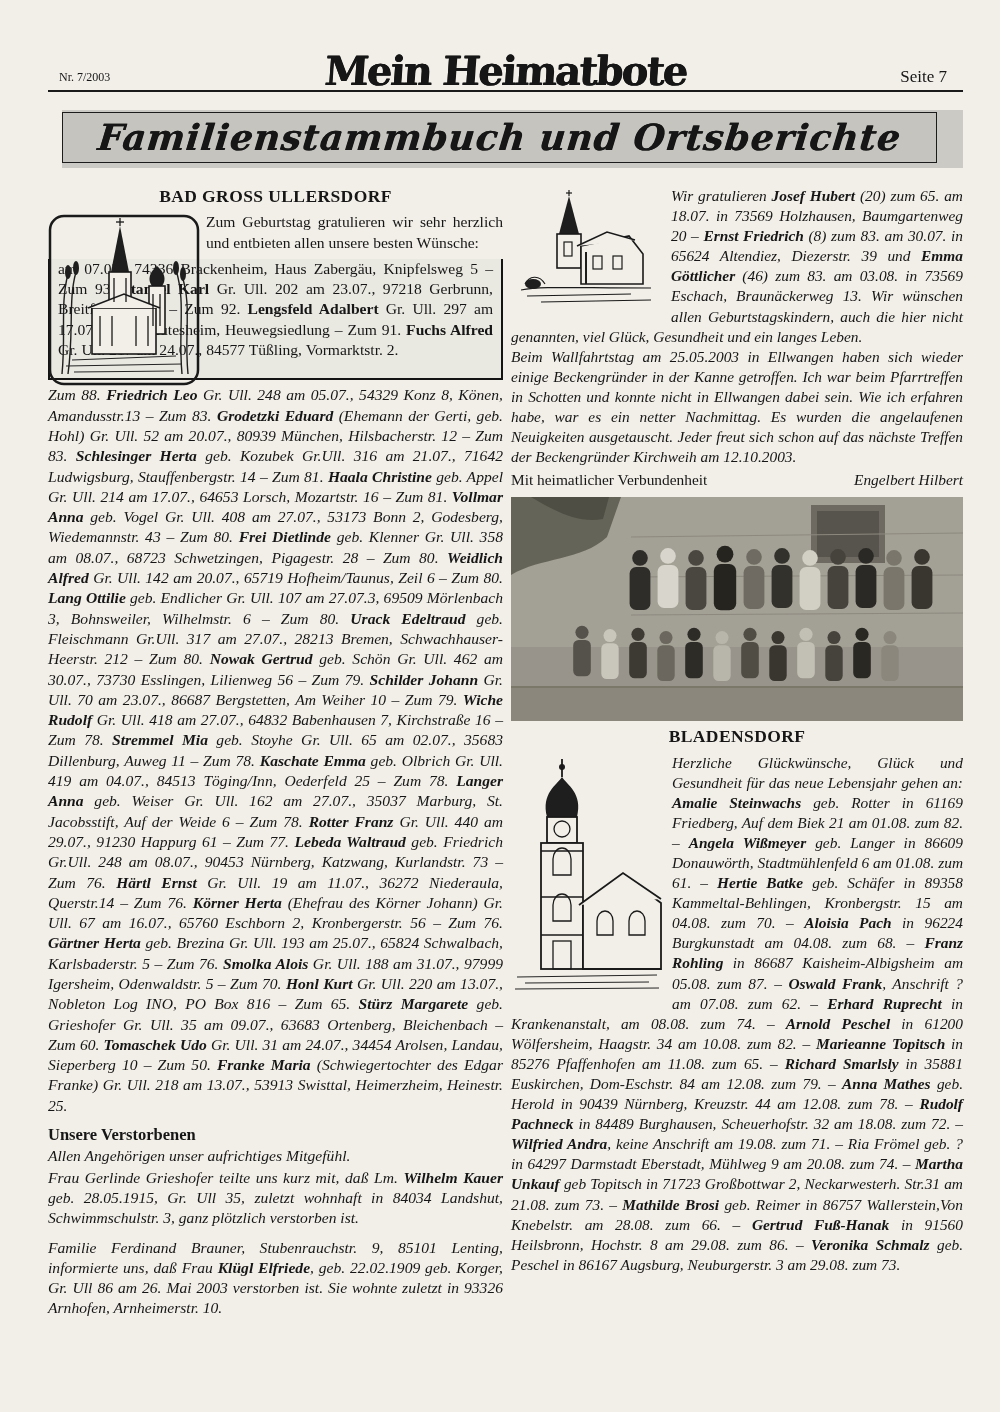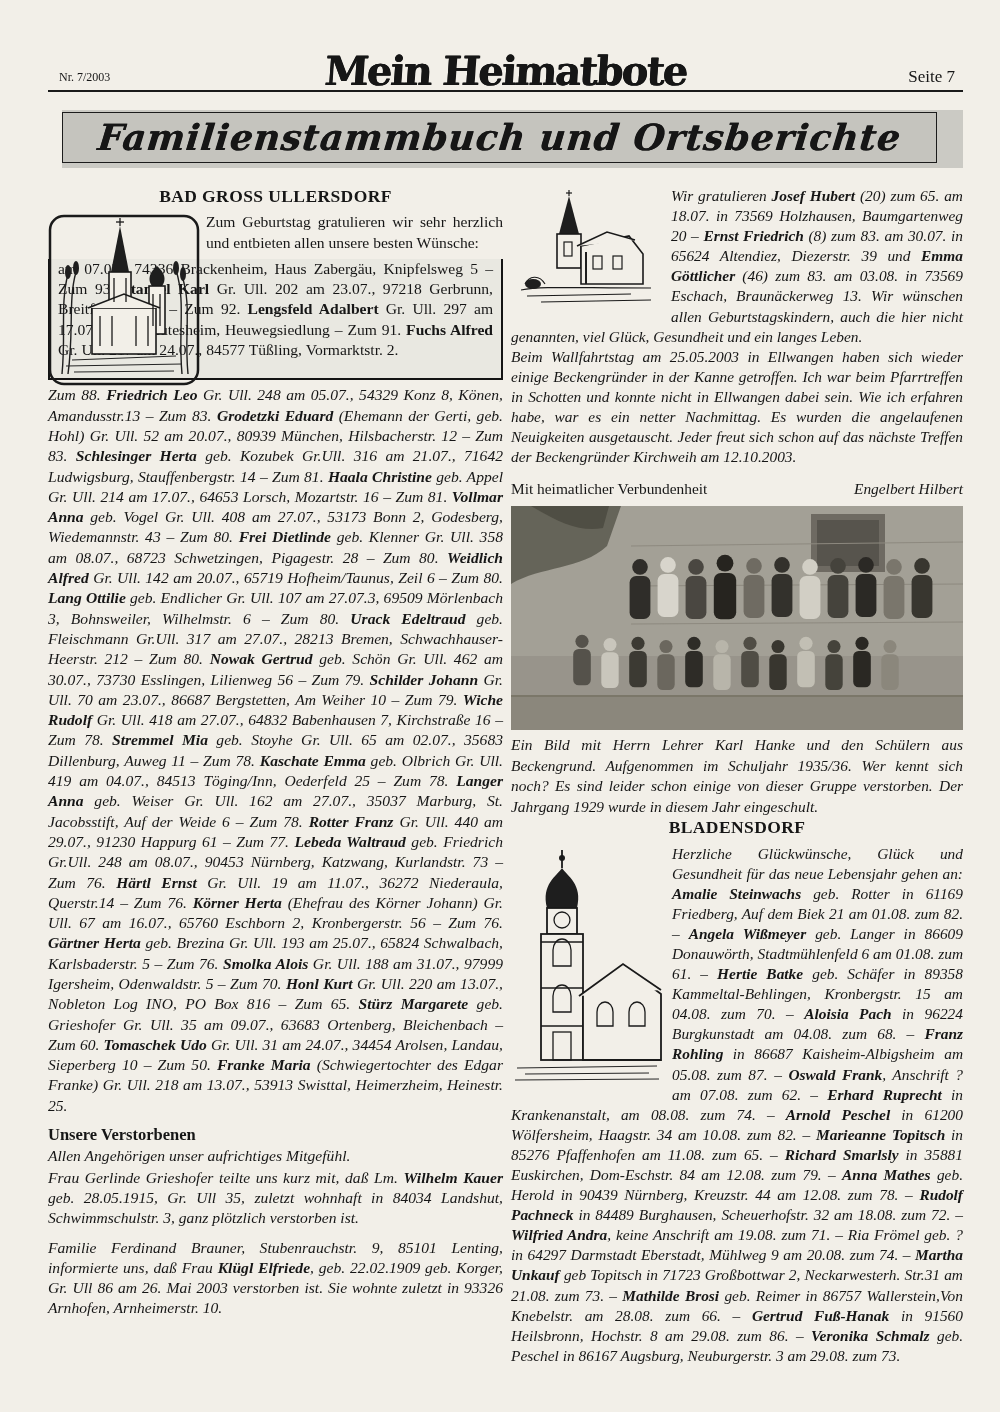--- a/index.html
+++ b/index.html
@@ -10,21 +10,21 @@
   .page{
     position:relative;width:1000px;height:1412px;margin:0 auto;
     background:var(--paper);color:var(--ink);
     font-family:"Liberation Serif","DejaVu Serif",serif;
     font-size:15.6px;line-height:20.3px;overflow:hidden;
   }
   
   .header{position:absolute;left:48px;right:37px;top:50px;height:40px;
           border-bottom:2.5px solid #1a1a1a;}
   .issue{position:absolute;left:11px;bottom:3px;font-size:12px;}
-  .pageno{position:absolute;right:8px;bottom:3px;font-size:17px;}
+  .pageno{position:absolute;right:16px;bottom:3px;font-size:17px;}
   .masthead{position:absolute;left:0;right:0;bottom:-1px;margin:0;text-align:center;
             font-family:"DejaVu Serif",serif;font-weight:700;font-size:40px;line-height:40px;
             letter-spacing:-2px;transform:skewX(-4deg);
             text-shadow:.6px 0 0 var(--ink), 0 .4px 0 var(--ink);}
   
   .banner-band{position:absolute;left:62px;right:37px;top:110px;height:58px;background:var(--band);}
   .banner-box{position:absolute;left:0;right:26px;top:2px;bottom:5px;background:var(--banner_fill);
               border:1.5px solid #1c1c1c;display:flex;align-items:center;justify-content:center;}
   .banner-title{font-family:"DejaVu Serif",serif;font-style:italic;font-weight:700;
                 font-size:36px;letter-spacing:1px;transform:skewX(-6deg);
@@ -41,21 +41,21 @@
   .church1-frame{position:absolute;left:0;top:28px;width:152px;height:172px;}
   .intro{margin-left:158px;margin-bottom:6px;text-align:justify;}
   .bday-box-top{margin-left:133px;border:2px solid #141414;border-bottom:none;
                 background:var(--box_fill);padding:4px 8px 0 8px;text-align:justify;}
   .bday-box-bottom{border:2px solid #141414;border-top:none;background:var(--box_fill);
                    padding:0 8px 18px 8px;text-align:justify;}
   .sec1 .body-just{margin-top:5px;}
   
   .sub-head{font-size:16.5px;font-weight:700;margin:9px 0 1px 0;}
   .mt2{margin-top:1px;} .mt8{margin-top:9px;}
-  .signoff{display:flex;justify-content:space-between;margin-top:12px;}
+  .signoff{display:flex;justify-content:space-between;margin-top:3px;}
   .sig{font-style:italic;}
   
   .church2{float:left;width:150px;height:120px;margin:2px 10px 2px 0;}
   .church3{float:left;width:152px;height:238px;margin:2px 9px 2px 0;}
   .photo{width:452px;height:224px;margin:7px 0 5px 0;box-shadow:0 0 0 1px #b9b6ad inset;}
   .caption{font-style:italic;text-align:justify;line-height:20.5px;}
   .sec-bladensdorf{}
   svg{display:block;}
 </style>
 </head>
@@ -224,21 +224,20 @@
               <use href="#p" x="228" y="130" width="22" height="52" style="color:#504d45"></use>
               <use href="#p" x="256" y="134" width="22" height="50" style="color:#38362f"></use>
               <use href="#p" x="284" y="130" width="22" height="52" style="color:#c2bfb4"></use>
               <use href="#p" x="312" y="134" width="22" height="50" style="color:#45433b"></use>
               <use href="#p" x="340" y="130" width="22" height="52" style="color:#2a2823"></use>
               <use href="#p" x="368" y="134" width="22" height="50" style="color:#8b877c"></use>
             </g>
           </svg>
         </div>
 
-        <p class="caption">Ein Bild mit Herrn Lehrer Karl Hanke und den Schülern aus Beckengrund. Aufgenommen im Schuljahr 1935/36. Wer kennt sich noch? Es sind leider schon einige von dieser Gruppe verstorben. Der Jahrgang 1929 wurde in diesem Jahr eingeschult.</p>
       </div>
 
       <div class="sec-bladensdorf">
         <h2 class="sec-head">BLADENSDORF</h2>
 
         <div class="church3">
           <svg width="152" height="238" viewBox="0 0 152 238">
             <g fill="#1e1e1e">
               <path d="M36,62 C30,38 46,30 51,22 C56,30 72,38 66,62 Z"></path>
               <circle cx="51" cy="12" r="3"></circle>

